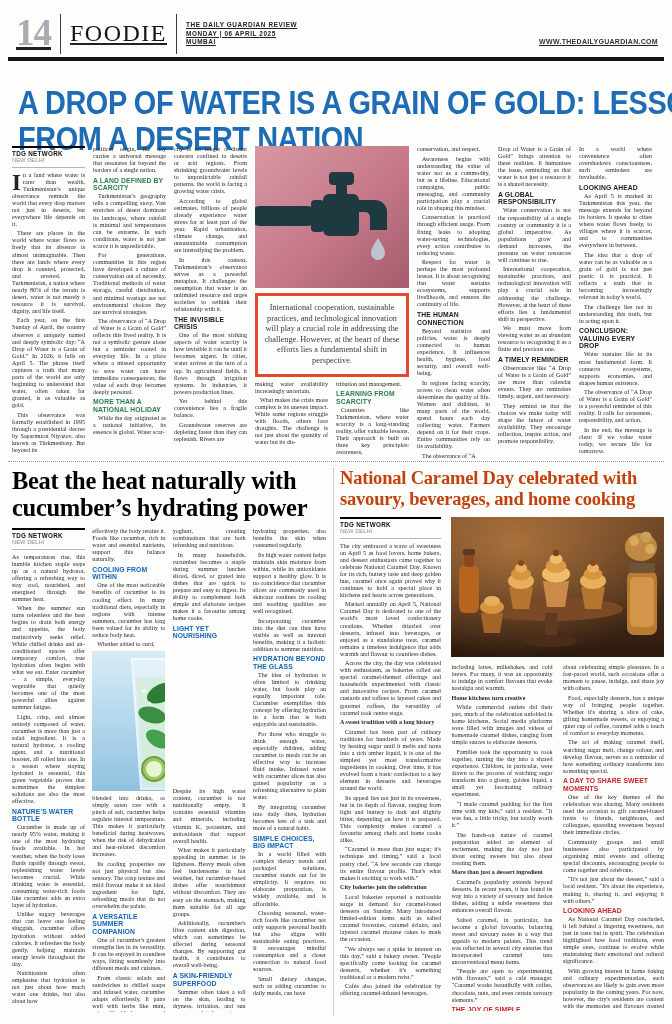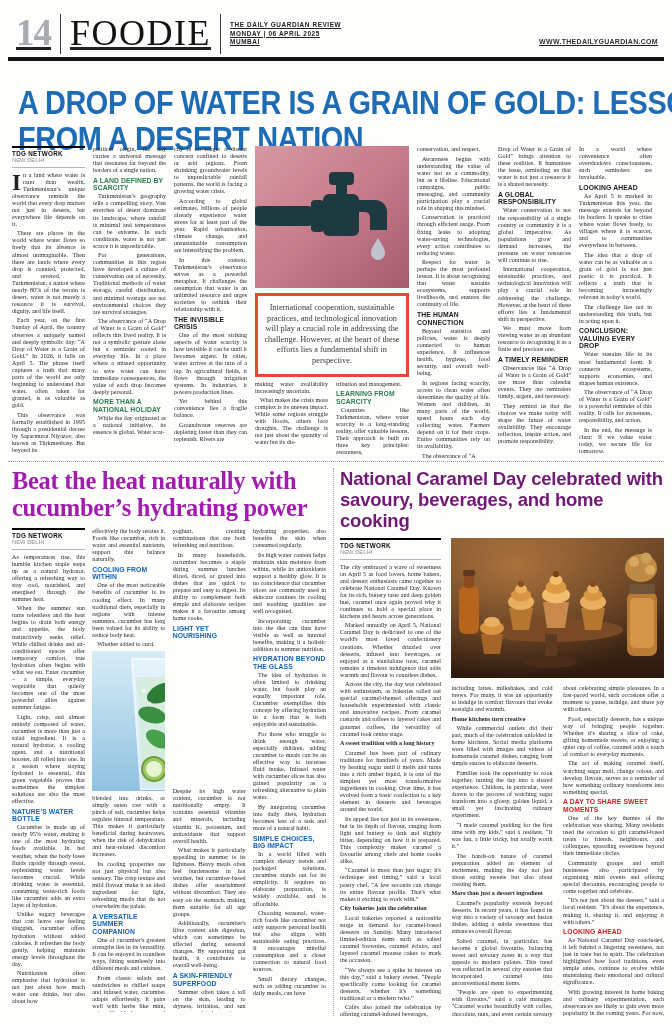--- a/index.html
+++ b/index.html
@@ -2,21 +2,21 @@
 <html><head>
 <meta charset="utf-8">
 <style>
   html,body{margin:0;padding:0;background:#e9e9e9;}
   #page{position:relative;width:672px;height:1024px;background:#fdfdfc;overflow:hidden;
         font-family:"Liberation Serif",serif;color:#222;}
   
   #masthead{position:absolute;top:12px;left:16px;right:14px;height:44px;display:flex;align-items:flex-start;text-decoration:underline;}
   .mh-num{font-family:"Liberation Serif",serif;font-weight:bold;font-size:37px;line-height:42px;color:#a7abb2;letter-spacing:-1px;}
   .mh-div{width:1px;background:#3a3a3a;height:40px;margin:2px 9px 0 9px;}
-  .mh-section{font-family:"Liberation Serif",serif;font-size:36px;line-height:42px;color:#141414;letter-spacing:1.5px;font-weight:500;}
+  .mh-section{font-family:"Liberation Serif",serif;font-size:24px;line-height:42px;color:#141414;letter-spacing:1.5px;font-weight:500;}
   .mh-info{margin-top:9px;font-family:"Liberation Sans",sans-serif;font-size:6.4px;font-weight:bold;
            letter-spacing:.6px;line-height:8.6px;color:#222;}
   .mh-web{margin-left:auto;margin-top:26px;font-family:"Liberation Sans",sans-serif;font-size:7px;font-weight:bold;color:#333;letter-spacing:.3px;}
   #mast-rule{position:absolute;top:57px;left:8px;right:8px;height:3.5px;background:#151515;}
   
   #main-headline{position:absolute;top:63px;left:18px;width:648px;color:#1e6cb5;
      font-family:"Liberation Sans",sans-serif;font-weight:700;}
   #main-headline .hl{font-size:34px;line-height:36px;letter-spacing:-.5px;transform:scaleX(.85);transform-origin:left;white-space:nowrap;}
   
   .byline{border-top:2.2px solid #000;border-bottom:.6px solid #b5b5b5;padding:1.5px 0 2.5px;margin-bottom:4px;}
@@ -39,29 +39,29 @@
   #water .mid figure{margin:0;width:154px;height:142px;overflow:hidden;}
   .quote{margin:5px 0 4px;border:3px solid #e64a2e;padding:7px 5px;text-align:center;
          font-size:8.3px;line-height:10.6px;color:#3a3a3a;}
   .mid-cols{display:flex;gap:8px;overflow:hidden;height:74px;}
   .mid-cols .mcol{width:73px;flex:0 0 73px;overflow:hidden;}
   
   #hsep{position:absolute;top:461px;left:8px;right:8px;border-top:1px dotted #9a9a9a;}
   #vsep{position:absolute;top:468px;left:333px;height:548px;border-left:1px dotted #ababab;}
   
   #cucumber{position:absolute;top:466px;left:12px;width:314px;height:552px;overflow:hidden;}
-  #cucumber h2{margin:2px 0 7px;font-family:"Liberation Serif",serif;font-weight:600;color:#a21caf;
+  #cucumber h2{margin:2px 0 7px;font-family:"Liberation Serif",serif;font-weight:600;color:#000000;
       font-size:24.5px;line-height:26.5px;letter-spacing:-.3px;}
   #cucumber .cols{position:relative;display:flex;justify-content:space-between;height:484px;overflow:hidden;}
   #cucumber .col{width:73px;flex:0 0 73px;}
   .cuke-fig{margin:2px 0 4px;width:153px;height:140px;overflow:visible;position:relative;z-index:2;}
   .sp-cuke{height:147px;}
   
   #caramel{position:absolute;top:466px;left:340px;width:324px;height:552px;overflow:hidden;}
-  #caramel h2{margin:2px 0 7px;font-family:Liberation Sans, sans-serif;font-weight:600;color:#701a75;
+  #caramel h2{margin:2px 0 7px;font-family:Liberation Serif, serif;font-weight:600;color:#c2410c;
       font-size:18.5px;line-height:21px;letter-spacing:-.2px;}
   #caramel .cols{position:relative;display:flex;justify-content:space-between;height:494px;overflow:hidden;}
   #caramel .col{width:101px;flex:0 0 101px;}
   .car-fig{position:absolute;left:111px;top:0;width:213px;height:140px;margin:0;}
   .sp-car{height:147px;}
   figure svg{display:block;}
 </style>
 </head>
 <body>
 

